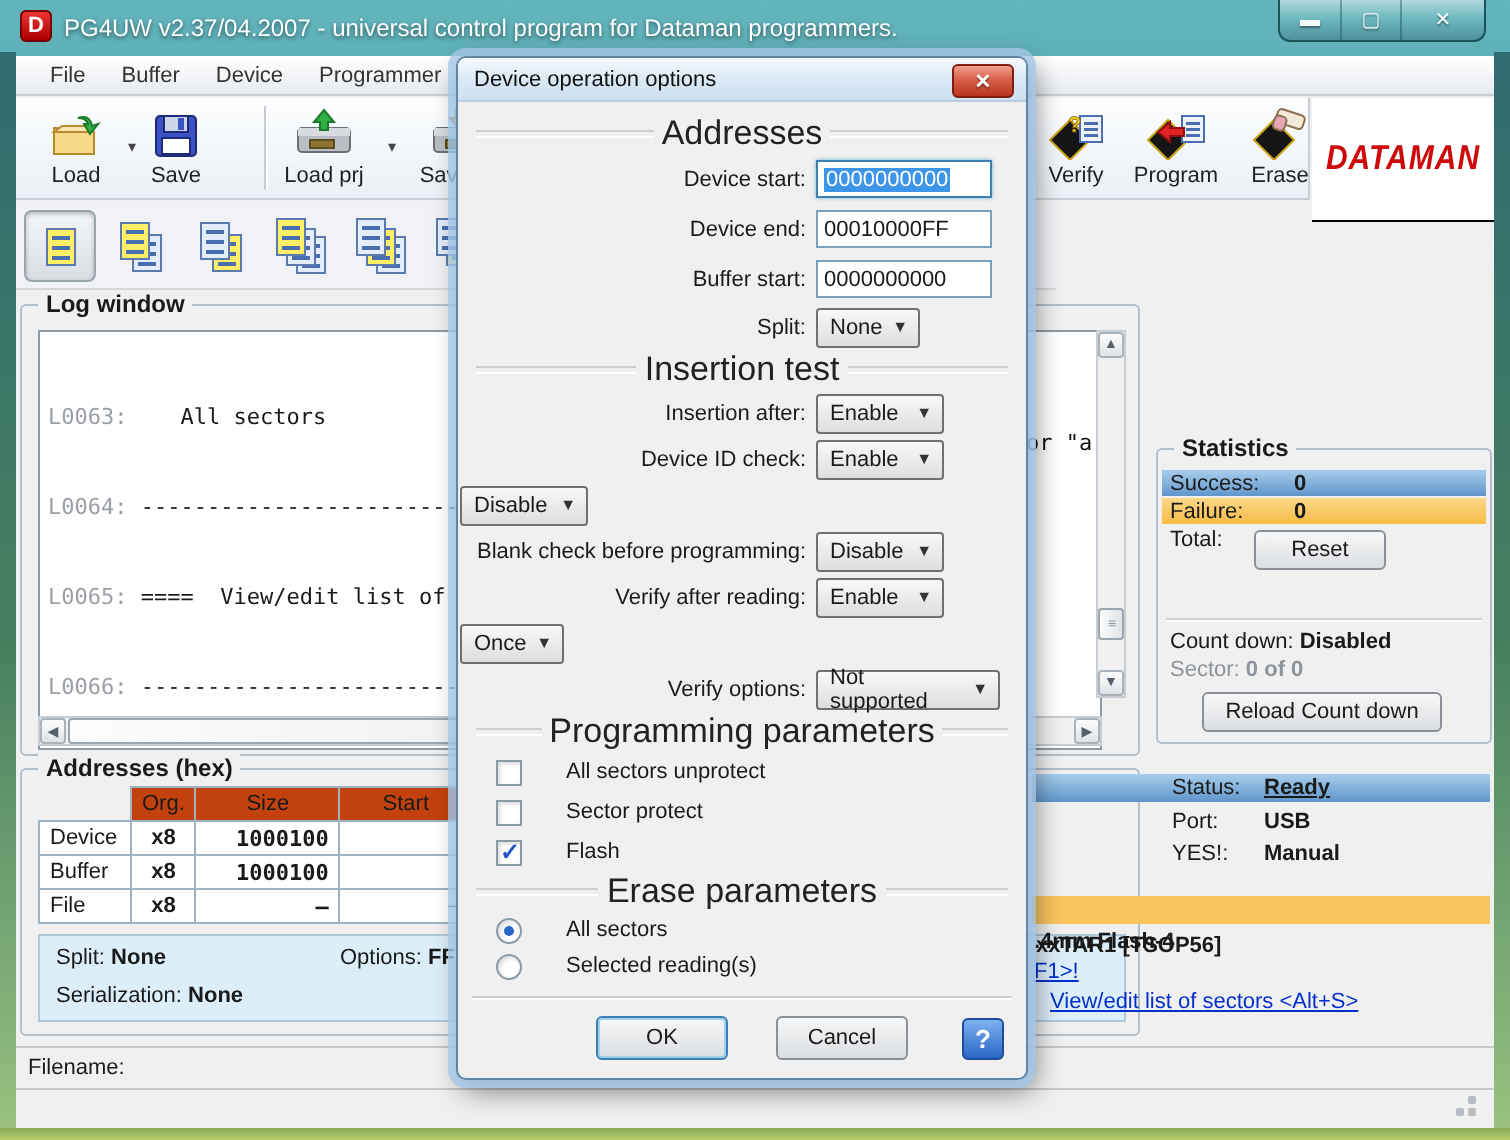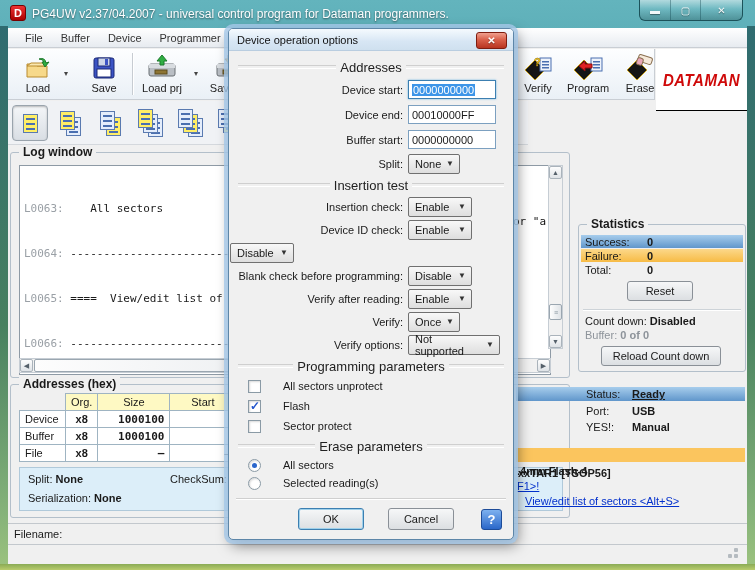--- a/index.html
+++ b/index.html
@@ -64,21 +64,21 @@
   .vscroll { position:absolute; width:15px; background:#f1f1f1; border:1px solid #c6cdd4; }
   .hscroll { position:absolute; height:15px; background:#f1f1f1; border:1px solid #c6cdd4; }
   .sb-btn { position:absolute; background:linear-gradient(#fdfdfd,#dfe3e7); border:1px solid #aab3bb; border-radius:2px;
     font-size:7px; color:#55606a; display:flex; align-items:center; justify-content:center; }
   .sb-thumb { position:absolute; background:linear-gradient(90deg,#fdfdfd,#dfe3e7); border:1px solid #9aa6b0; border-radius:2px;
     display:flex; align-items:center; justify-content:center; color:#8a96a0; font-size:7px; letter-spacing:-1px; }
 
   
   .tbl { position:absolute; border-collapse:collapse; font-size:11px; }
   .tbl td,.tbl th { border:1px solid #9fb4c2; height:17px; padding:0 5px; font-weight:normal; }
-  .tbl th { background:#fef9c3; text-align:center; }
+  .tbl th { background:#c2410c; text-align:center; }
   .tbl .corner { border:none; background:transparent; }
   .tbl .name { width:46px; background:#fff; }
   .tbl .org { width:24px; text-align:center; font-weight:bold; background:#fff; }
   .tbl .size { width:72px; text-align:right; font-weight:bold; font-family:"DejaVu Sans Mono",monospace; background:#fff; }
   .tbl .start { width:66px; text-align:right; background:#fff; }
   .info-band { position:absolute; background:#dceef9; border:1px solid #b0c9da; font-size:11px; }
   .b { font-weight:bold; }
 
   
   .stat-row { position:absolute; left:2px; right:2px; height:13px; display:flex; align-items:center; padding:0 4px; }
@@ -103,21 +103,21 @@
   .dialog { position:absolute; left:228px; top:28px; width:286px; height:512px;
     background:#f0f0f0; border:1px solid #5d86a8; border-radius:5px;
     box-shadow:0 0 0 4px rgba(165,200,232,.8), 3px 5px 14px rgba(0,0,0,.5); }
   .dlg-title { position:absolute; left:0; top:0; right:0; height:22px; border-radius:4px 4px 0 0;
     background:linear-gradient(180deg,#f5fafe,#d7e6f4 60%,#cfe0ef); border-bottom:1px solid #b9cde0;
     display:flex; align-items:center; padding-left:8px; font-size:11px; color:#111; }
   .dlg-close { position:absolute; right:6px; top:3px; width:31px; height:17px; border-radius:3px;
     background:linear-gradient(180deg,#f0a08e,#d9604a 45%,#b83420); border:1px solid #7e1d10;
     color:#fff; font-size:10px; font-weight:bold; display:flex; align-items:center; justify-content:center; text-shadow:0 1px 1px rgba(0,0,0,.4); }
   .dlg-body { position:absolute; left:1px; right:1px; top:22px; bottom:1px; padding-top:6px; overflow:hidden; }
-  .sec-hdr { display:flex; align-items:center; height:16px; margin:2px 8px; font-size:13px; color:#222; }
+  .sec-hdr { display:flex; align-items:center; height:16px; margin:2px 8px; font-size:17px; color:#222; }
   .sec-hdr::before,.sec-hdr::after { content:""; flex:1; height:2px; border-top:1px solid #cfcfcf; border-bottom:1px solid #fff; }
   .sec-hdr span { padding:0 4px; }
   .frow { display:flex; align-items:center; height:25px; }
   .frow.sm { height:23px; }
   .frow .flabel { width:178px; text-align:right; padding-right:5px; }
   .edit { height:19px; width:88px; background:#fff; border:1px solid #7ca0c0; display:flex; align-items:center; padding:0 3px;
     font-size:11px; }
   .edit.focus { border:1px solid #3c7fb1; box-shadow:0 0 2px #6cb3e0; }
   .sel-text { background:#3d95e8; color:#fff; padding:0 1px; }
   .dd { position:relative; height:20px; background:linear-gradient(180deg,#f8f8f8,#dedede); border:1px solid #707070;
@@ -172,21 +172,21 @@
         <div class="ticon">
           <svg width="26" height="24" viewBox="0 0 26 24">
             <path d="M2 8 h8 l2 2 h10 v11 h-20 z" fill="#f7d98a" stroke="#b98b2e"></path>
             <path d="M2 10 l4 -3 h16 l-2 3 z" fill="#fae7b0" stroke="#b98b2e"></path>
             <path d="M14 3 q6 -2 7 4 l3 -1 l-4 5 l-3 -5 l2 0 q-1 -3 -5 -3 z" fill="#2fae42" stroke="#1d7a2c"></path>
           </svg>
         </div>
         <div class="tlabel">Load</div>
       </div>
       <div class="dd-arrow-mini" style="left:56px;">▾</div>
-      <div class="tool" style="left:72px;">
+      <div class="tool" style="left:56px;">
         <div class="ticon">
           <svg width="22" height="24" viewBox="0 0 22 24">
             <rect x="1" y="2" width="20" height="20" rx="2" fill="#3b53c4" stroke="#1d2b77"></rect>
             <rect x="5" y="2" width="12" height="8" fill="#cdd6e8" stroke="#1d2b77"></rect>
             <rect x="12" y="3" width="3" height="6" fill="#3b53c4"></rect>
             <rect x="4" y="13" width="14" height="8" fill="#fff" stroke="#1d2b77"></rect>
           </svg>
         </div>
         <div class="tlabel">Save</div>
       </div>
@@ -397,21 +397,21 @@
           <td class="start">–</td>
         </tr>
       </tbody>
         </table>
       <div class="info-band" style="left:8px; top:82px; width:544px; height:44px;">
         <span style="position:absolute; left:8px; top:5px;">
           <span>Split:</span>
           <span class="b">None</span>
         </span>
         <span style="position:absolute; left:150px; top:5px;">
-          <span>CheckSum:</span>
+          <span>Options:</span>
           <span class="b">FF</span>
         </span>
         <span style="position:absolute; left:8px; top:24px;">
           <span>Serialization:</span>
           <span class="b">None</span>
         </span>
       </div>
     </div>
 
     <div class="gb" style="left:570px; top:196px; width:168px; height:148px;">
@@ -421,28 +421,28 @@
         <span class="v">0</span>
       </div>
       <div class="stat-row bar-orange" style="top:24px;">
         <span>Failure:</span>
         <span class="v">0</span>
       </div>
       <div class="stat-row" style="top:38px;">
         <span>Total:</span>
         <span class="v">0</span>
       </div>
-      <div class="btn" style="position:absolute; left:48px; top:56px; width:66px; height:20px;">Reset</div>
+      <div class="btn" style="position:absolute; left:48px; top:40px; width:66px; height:20px;">Reset</div>
       <div class="divider" style="left:4px; right:4px; top:84px;"></div>
       <div style="position:absolute; left:6px; top:90px;">
         <span>Count down:</span>
         <span class="b">Disabled</span>
       </div>
       <div class="gray" style="position:absolute; left:6px; top:104px;">
-        <span>Buffer:</span>
+        <span>Sector:</span>
         <span class="b">0 of 0</span>
       </div>
       <div class="btn" style="position:absolute; left:22px; top:121px; width:120px; height:20px;">Reload Count down</div>
     </div>
 
     <div>
       <div class="status-bar-blue" style="left:508px; top:359px; width:229px;"></div>
       <span class="lbl-col" style="left:578px; top:360px;">Status:</span>
       <span class="b" style="position:absolute; left:624px; top:360px;text-decoration:underline;">Ready</span>
       <span class="lbl-col" style="left:578px; top:377px;">Port:</span>
@@ -499,21 +499,21 @@
         <div class="dd w50">
             <span>None</span>
             <span class="arr">▼</span>
           </div>
       </div>
 
       <div class="sec-hdr">
           <span>Insertion test</span>
         </div>
       <div class="frow sm">
-        <span class="flabel">Insertion check:</span>
+        <span class="flabel">Insertion after:</span>
         <div class="dd w62">
             <span>Enable</span>
             <span class="arr">▼</span>
           </div>
       </div>
       <div class="frow sm">
         <span class="flabel">Device ID check:</span>
         <div class="dd w62">
             <span>Enable</span>
             <span class="arr">▼</span>
@@ -534,21 +534,20 @@
           </div>
       </div>
       <div class="frow sm">
         <span class="flabel">Verify after reading:</span>
         <div class="dd w62">
             <span>Enable</span>
             <span class="arr">▼</span>
           </div>
       </div>
       <div class="frow sm">
-        <span class="flabel">Verify:</span>
         <div class="dd w50">
             <span>Once</span>
             <span class="arr">▼</span>
           </div>
       </div>
       <div class="frow sm">
         <span class="flabel">Verify options:</span>
         <div class="dd w88">
             <span>Not supported</span>
             <span class="arr">▼</span>
@@ -556,26 +555,26 @@
       </div>
 
       <div class="sec-hdr">
           <span>Programming parameters</span>
         </div>
       <div class="ckrow">
         <span class="ck"></span>
         <span>All sectors unprotect</span>
       </div>
       <div class="ckrow">
+        <span class="ck"></span>
+        <span>Sector protect</span>
+      </div>
+      <div class="ckrow">
         <span class="ck checked"></span>
         <span>Flash</span>
-      </div>
-      <div class="ckrow">
-        <span class="ck"></span>
-        <span>Sector protect</span>
       </div>
 
       <div class="sec-hdr">
           <span>Erase parameters</span>
         </div>
       <div class="ckrow" style="height:18px;">
         <span class="rd checked"></span>
         <span>All sectors</span>
       </div>
       <div class="ckrow" style="height:18px;">

